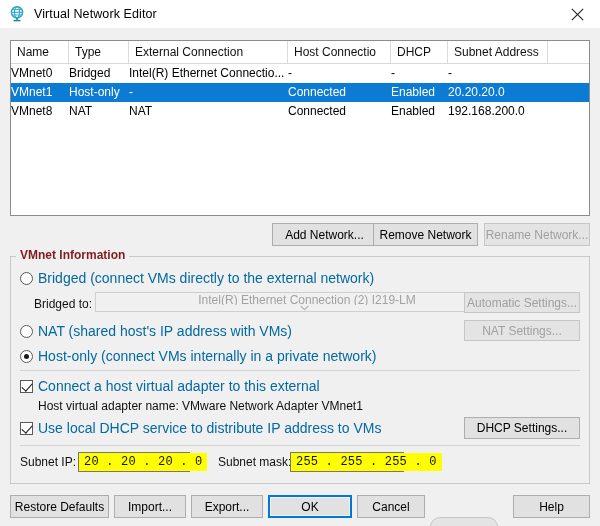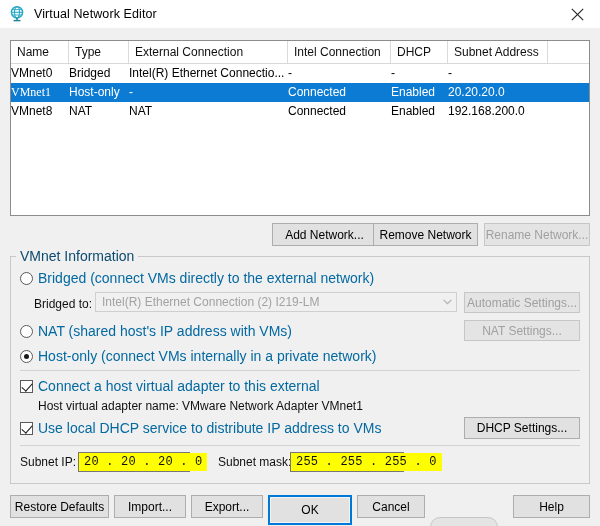--- a/index.html
+++ b/index.html
@@ -65,21 +65,21 @@
     box-shadow:inset 0 0 0 1px #F4F4F4;
   }
 
   
   .group{
     position:absolute;left:10px;top:256px;width:580px;height:228px;
     border:1px solid #C8C8C8;box-sizing:border-box;
   }
   .group-title{
     position:absolute;left:16px;top:248px;
-    background:#F0F0F0;padding:0 4px;font-size:14px;color:#0c4a6e;
+    background:#F0F0F0;padding:0 4px;font-size:12px;color:#7f1d1d;font-weight:bold;
   }
   .sep{position:absolute;height:1px;background:#D2D2D2;}
 
   
   .optrow{position:absolute;display:flex;align-items:center;}
   .radio{
     width:13px;height:13px;border-radius:50%;
     border:1px solid #5A5A5A;background:#FFFFFF;box-sizing:border-box;
     display:inline-block;position:relative;flex:none;
   }
@@ -151,37 +151,37 @@
         <line x1="12.2" y1="0.8" x2="0.8" y2="12.2" stroke="#202020" stroke-width="1.1"></line>
       </svg>
     </div>
   </div>
 
   <div class="table-wrap">
     <div class="thead">
       <div class="th" style="left:0;width:58px;">Name</div>
       <div class="th" style="left:58px;width:60px;">Type</div>
       <div class="th" style="left:118px;width:159px;">External Connection</div>
-      <div class="th" style="left:277px;width:103px;">Intel Connection</div>
+      <div class="th" style="left:277px;width:103px;">Host Connectio</div>
       <div class="th" style="left:380px;width:57px;">DHCP</div>
       <div class="th last" style="left:437px;width:100px;">Subnet Address</div>
       <div class="th last" style="left:537px;width:41px;border-right:none;"></div>
     </div>
 
     <div class="row">
       <div class="cell" style="left:0;width:58px;">VMnet0</div>
       <div class="cell" style="left:58px;width:60px;">Bridged</div>
       <div class="cell" style="left:118px;width:159px;">Intel(R) Ethernet Connectio...</div>
       <div class="cell" style="left:277px;width:103px;">-</div>
       <div class="cell" style="left:380px;width:57px;">-</div>
       <div class="cell" style="left:437px;width:140px;">-</div>
     </div>
 
     <div class="row sel">
-      <div class="cell" style="left:0;width:58px;font-family:Liberation Serif, serif;">VMnet1</div>
+      <div class="cell" style="left:0;width:58px;">VMnet1</div>
       <div class="cell" style="left:58px;width:60px;">Host-only</div>
       <div class="cell" style="left:118px;width:159px;">-</div>
       <div class="cell" style="left:277px;width:103px;">Connected</div>
       <div class="cell" style="left:380px;width:57px;">Enabled</div>
       <div class="cell" style="left:437px;width:140px;">20.20.20.0</div>
     </div>
 
     <div class="row">
       <div class="cell" style="left:0;width:58px;">VMnet8</div>
       <div class="cell" style="left:58px;width:60px;">NAT</div>
@@ -199,21 +199,21 @@
   <div class="group"></div>
   <div class="group-title">VMnet Information</div>
 
   <div class="optrow" style="left:20px;top:270px;">
     <span class="radio"></span>
     <span class="optlabel">Bridged (connect VMs directly to the external network)</span>
   </div>
 
   <span class="plaintext" style="left:34px;top:297px;">Bridged to:</span>
 
-  <div class="combo" style="left:95px;top:292px;width:362px;height:20px;">
+  <div class="combo" style="left:95px;top:292px;width:418px;height:20px;flex-direction:column;">
     <span class="cval">Intel(R) Ethernet Connection (2) I219-LM</span>
     <span class="carrow">
       <svg width="9" height="6" viewBox="0 0 9 6">
         <path d="M0.6 0.8 L4.5 4.7 L8.4 0.8" fill="none" stroke="#B0B0B0" stroke-width="1.1"></path>
       </svg>
     </span>
   </div>
 
   <button class="btn disabled" style="left:464px;top:292px;width:116px;height:21px;">Automatic Settings...</button>
 
@@ -253,18 +253,18 @@
   </div>
 
   <span class="plaintext" style="left:218px;top:455px;">Subnet mask:</span>
   <div class="ipfield" style="left:290px;top:452px;width:114px;height:20px;background:#FFFF00;">
     <span class="iphl">255 . 255 . 255 .  0</span>
   </div>
 
   <button class="btn" style="left:10px;top:495px;width:99px;height:23px;">Restore Defaults</button>
   <button class="btn" style="left:114px;top:495px;width:72px;height:23px;">Import...</button>
   <button class="btn" style="left:191px;top:495px;width:72px;height:23px;">Export...</button>
-  <button class="btn focus" style="left:268px;top:495px;width:84px;height:30px;">OK</button>
+  <button class="btn focus" style="left:268px;top:495px;width:84px;height:23px;">OK</button>
   <button class="btn" style="left:357px;top:495px;width:68px;height:23px;">Cancel</button>
   <button class="btn disabled" style="left:430px;top:517px;width:68px;height:28px;border-radius:10px;">Apply</button>
   <button class="btn" style="left:513px;top:495px;width:77px;height:23px;">Help</button>
 
 </div>
 
 </body></html>

